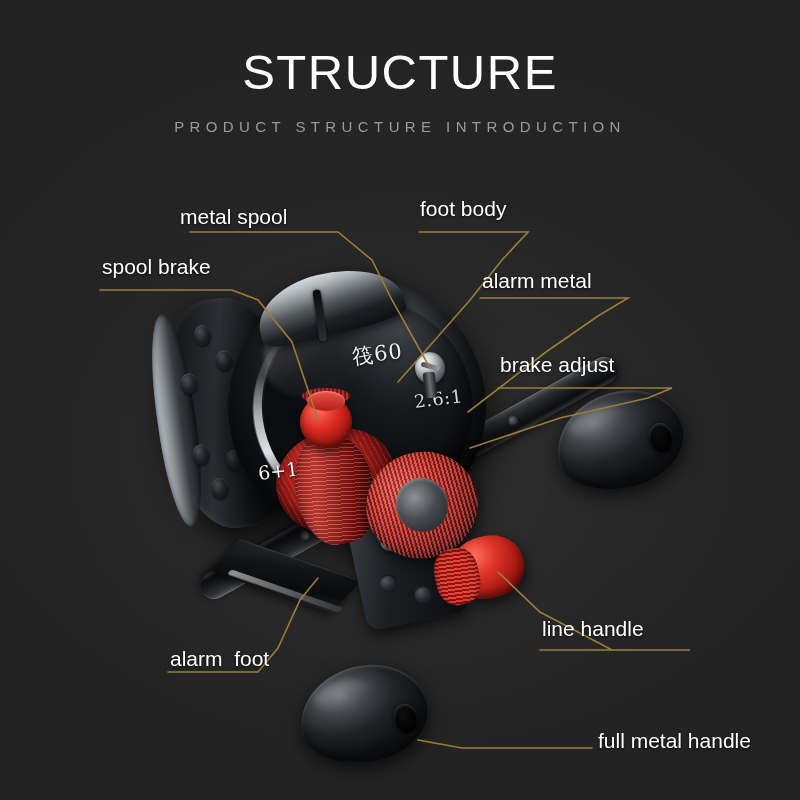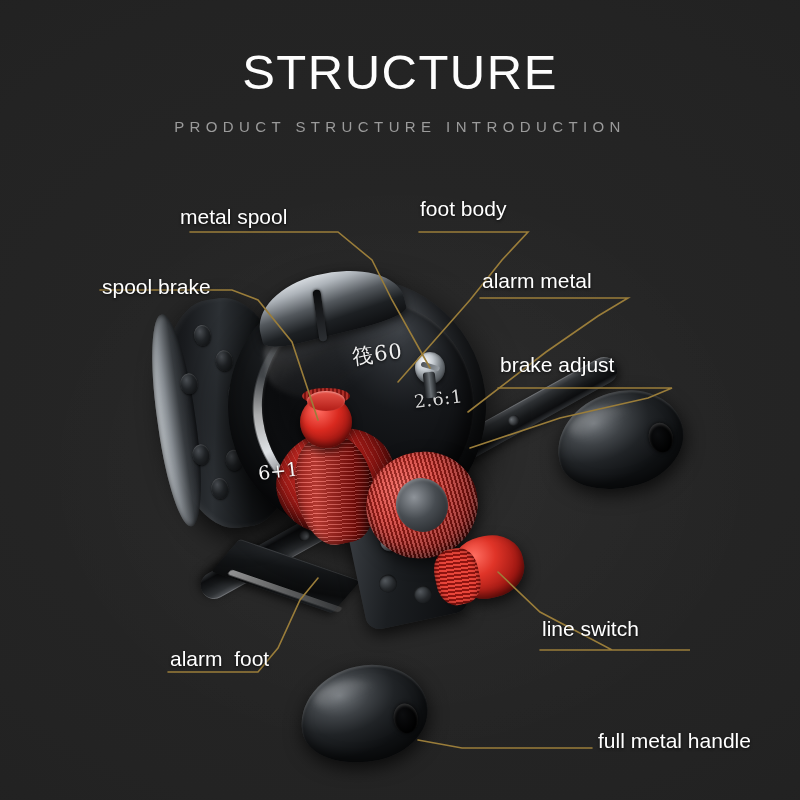--- a/index.html
+++ b/index.html
@@ -419,37 +419,37 @@
 
       <path d="M592 748 L462 748 L440 744 L418 740"></path>
     </g>
   </svg>
 
   <div class="callout">
     <div class="lbl" style="left:180px;top:198px;margin-top:8px;">metal spool</div>
   </div>
 
   <div class="callout">
-    <div class="lbl" style="left:102px;top:276px;text-align:center;">spool brake</div>
+    <div class="lbl" style="left:102px;top:256px;text-align:center;">spool brake</div>
   </div>
 
   <div class="callout">
     <div class="lbl" style="left:420px;top:198px;">foot body</div>
   </div>
 
   <div class="callout">
     <div class="lbl" style="left:482px;top:270px;">alarm metal</div>
   </div>
 
   <div class="callout">
     <div class="lbl" style="left:500px;top:354px;">brake adjust</div>
   </div>
 
   <div class="callout">
-    <div class="lbl" style="left:542px;top:618px;">line switch</div>
+    <div class="lbl" style="left:542px;top:618px;">line handle</div>
   </div>
 
   <div class="callout">
     <div class="lbl" style="left:170px;top:648px;">alarm  foot</div>
   </div>
 
   <div class="callout">
     <div class="lbl" style="left:598px;top:730px;">full metal handle</div>
   </div>
 

